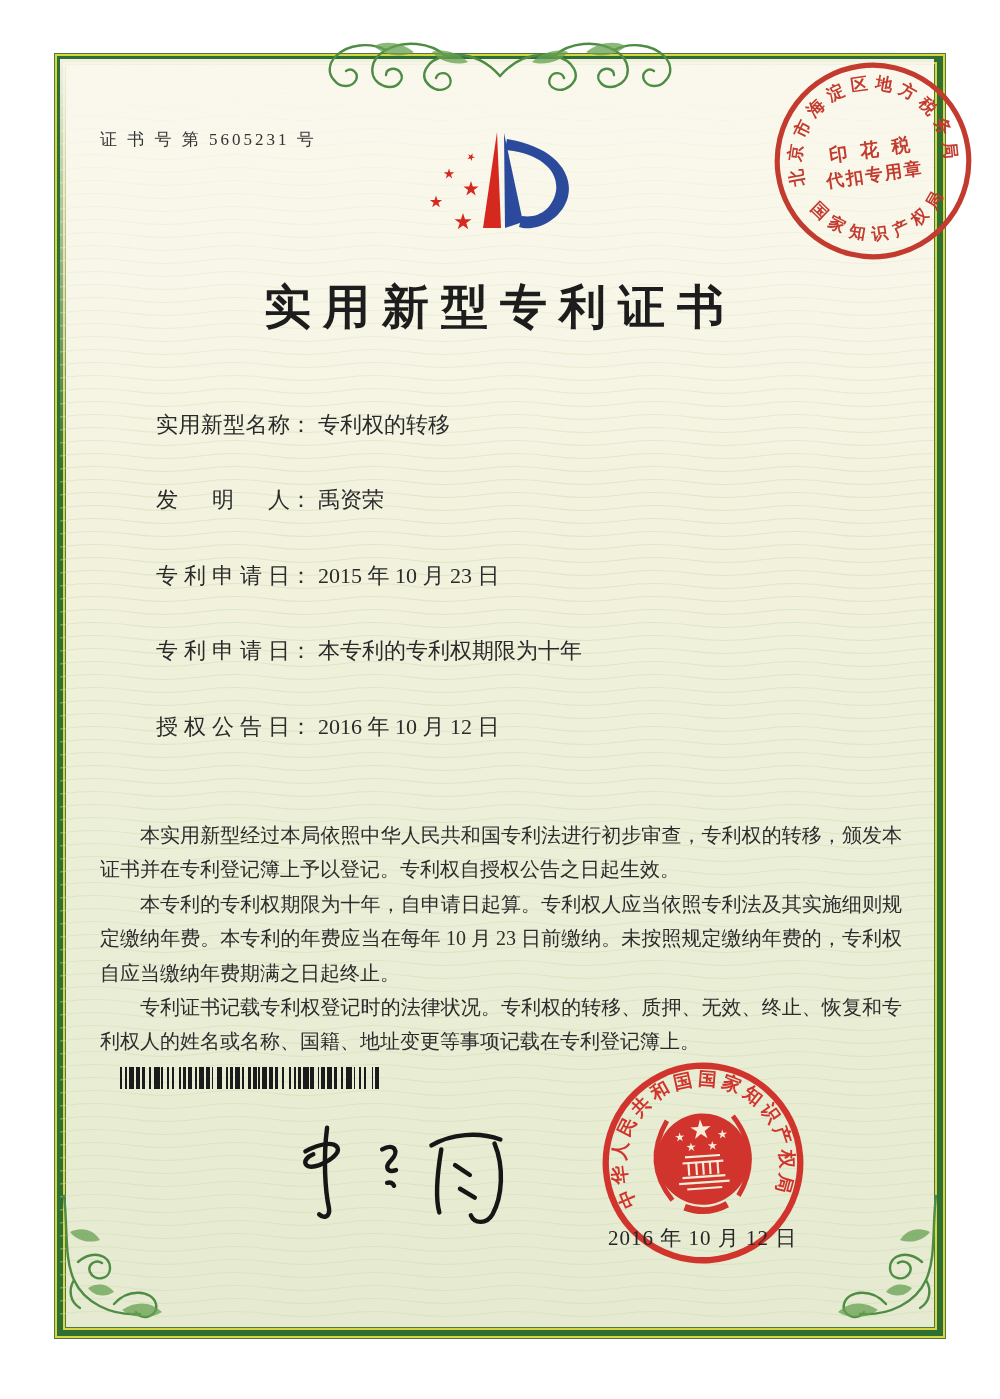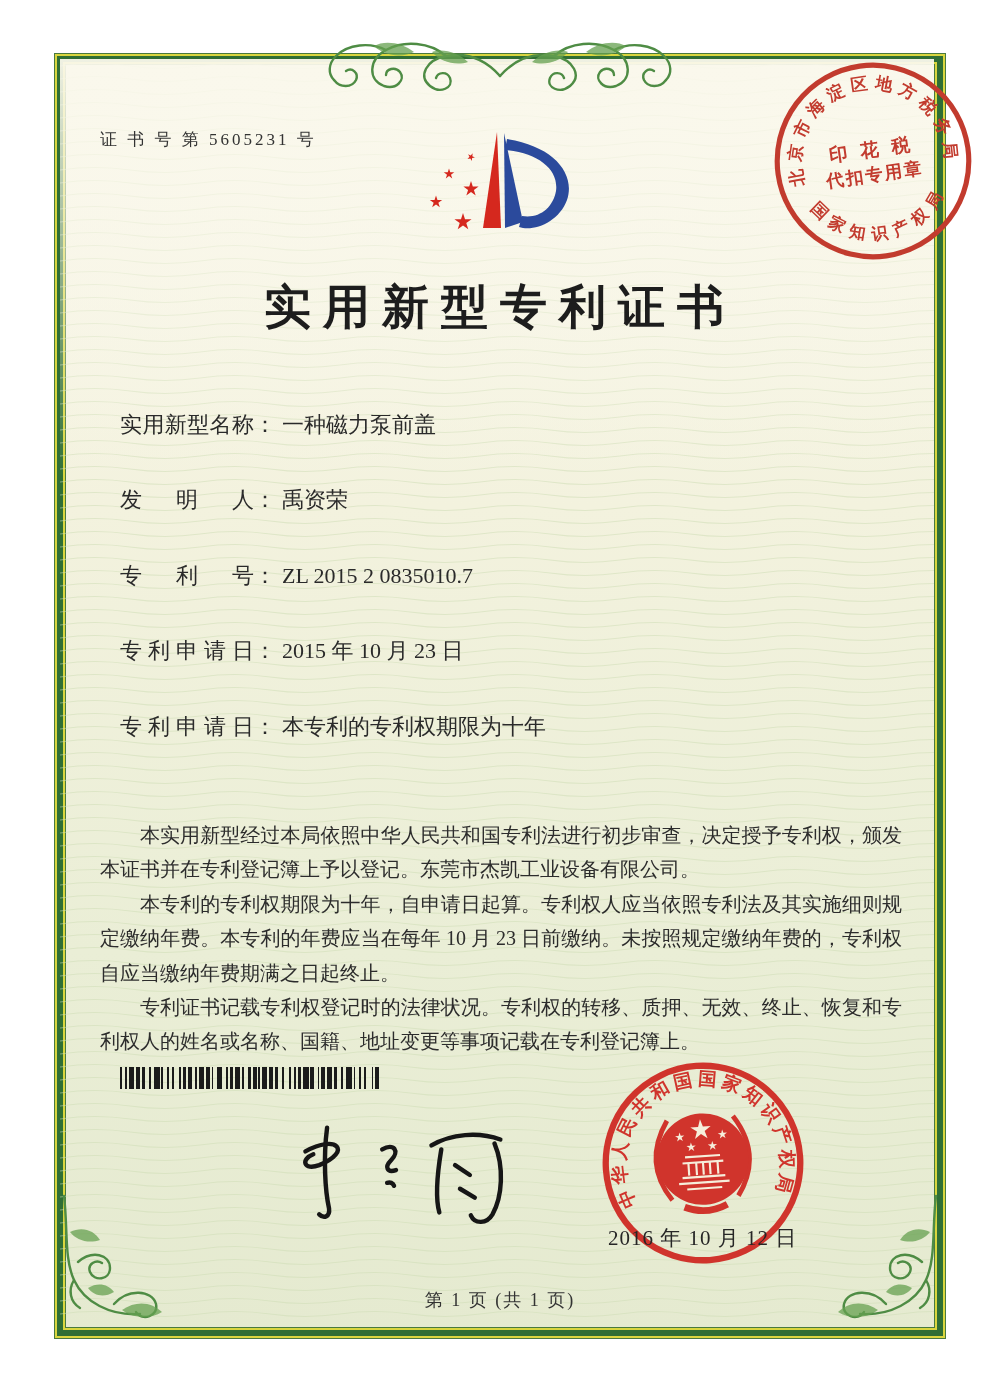--- a/index.html
+++ b/index.html
@@ -35,21 +35,21 @@
 
   
   .cert-no{position:absolute;left:100px;top:128px;font-size:17px;letter-spacing:3px;color:#333;}
   .logo{position:absolute;left:420px;top:126px;}
   .title{
     position:absolute;left:0;right:0;top:276px;text-align:center;
     font-size:47px;font-weight:bold;letter-spacing:12px;color:#1d1d1d;
   }
   .fields{position:absolute;left:120px;top:410px;width:740px;}
   .field-row{height:75.4px;font-size:22px;color:#2a2a2a;white-space:nowrap;}
-  .f-label{display:inline-block;width:134px;text-align:justify;text-align-last:justify;vertical-align:top;}
+  .f-label{display:inline-block;width:134px;text-align:justify;text-align-last:justify;vertical-align:top;margin-left:36px;}
   .f-colon{display:inline-block;margin-right:6px;}
   .paras{
     position:absolute;left:100px;top:818px;width:802px;
     font-size:20px;line-height:34.4px;text-align:justify;color:#2c2c2c;
   }
   .paras p{margin:0;text-indent:2em;}
 
   .barcode{position:absolute;left:120px;top:1067px;width:266px;height:22px;display:flex;}
   .barcode span{display:block;height:100%;flex:none;}
 
@@ -146,38 +146,38 @@
       </text>
       <text class="stampText" x="100" y="95" font-size="18" fill="#c23b2e" text-anchor="middle" letter-spacing="4">印 花 税</text>
       <text class="stampText" x="100" y="119" font-size="17" fill="#c23b2e" text-anchor="middle" letter-spacing="2">代扣专用章</text>
     </g>
   </svg>
 
   <div class="title">实用新型专利证书</div>
 
   <div class="fields">
     <div class="field-row">
-      <span class="f-label">实用新型名称</span><span class="f-colon">：</span><span class="f-value">一种磁力泵前盖</span>
+      <span class="f-label">实用新型名称</span><span class="f-colon">：</span><span class="f-value">专利权的转移</span>
     </div>
     <div class="field-row">
       <span class="f-label">发明人</span><span class="f-colon">：</span><span class="f-value">禹资荣</span>
     </div>
     <div class="field-row">
-      <span class="f-label">专利号</span><span class="f-colon">：</span><span class="f-value">ZL 2015 2 0835010.7</span>
-    </div>
-    <div class="field-row">
       <span class="f-label">专利申请日</span><span class="f-colon">：</span><span class="f-value">2015 年 10 月 23 日</span>
     </div>
     <div class="field-row">
       <span class="f-label">专利申请日</span><span class="f-colon">：</span><span class="f-value">本专利的专利权期限为十年</span>
     </div>
+    <div class="field-row">
+      <span class="f-label">授权公告日</span><span class="f-colon">：</span><span class="f-value">2016 年 10 月 12 日</span>
+    </div>
   </div>
 
   <div class="paras">
-    <p>本实用新型经过本局依照中华人民共和国专利法进行初步审查，决定授予专利权，颁发本证书并在专利登记簿上予以登记。东莞市杰凯工业设备有限公司。</p>
+    <p>本实用新型经过本局依照中华人民共和国专利法进行初步审查，专利权的转移，颁发本证书并在专利登记簿上予以登记。专利权自授权公告之日起生效。</p>
     <p>本专利的专利权期限为十年，自申请日起算。专利权人应当依照专利法及其实施细则规定缴纳年费。本专利的年费应当在每年 10 月 23 日前缴纳。未按照规定缴纳年费的，专利权自应当缴纳年费期满之日起终止。</p>
     <p>专利证书记载专利权登记时的法律状况。专利权的转移、质押、无效、终止、恢复和专利权人的姓名或名称、国籍、地址变更等事项记载在专利登记簿上。</p>
   </div>
 
   <div class="barcode">
       <span style="width: 1.8px; background: rgb(27, 27, 27);"></span>
       <span style="width: 3.6px;"></span>
       <span style="width: 1.8px; background: rgb(27, 27, 27);"></span>
       <span style="width: 1.8px;"></span>
       <span style="width: 5.4px; background: rgb(27, 27, 27);"></span>
@@ -305,15 +305,14 @@
           <path d="M95,109 V122 M103,109 V122 M110,109 V122 M117,109 V122 M125,109 V122"></path>
           <path d="M88,124 L132,124"></path>
           <path d="M84,130 L136,130"></path>
           <path d="M92,136 L128,136"></path>
         </g>
       </g>
     </g>
   </svg>
   <div class="seal-date">2016 年 10 月 12 日</div>
 
-  <div class="page-footer">第 1 页 (共 1 页)</div>
 
 </div>
 
 </body></html>

